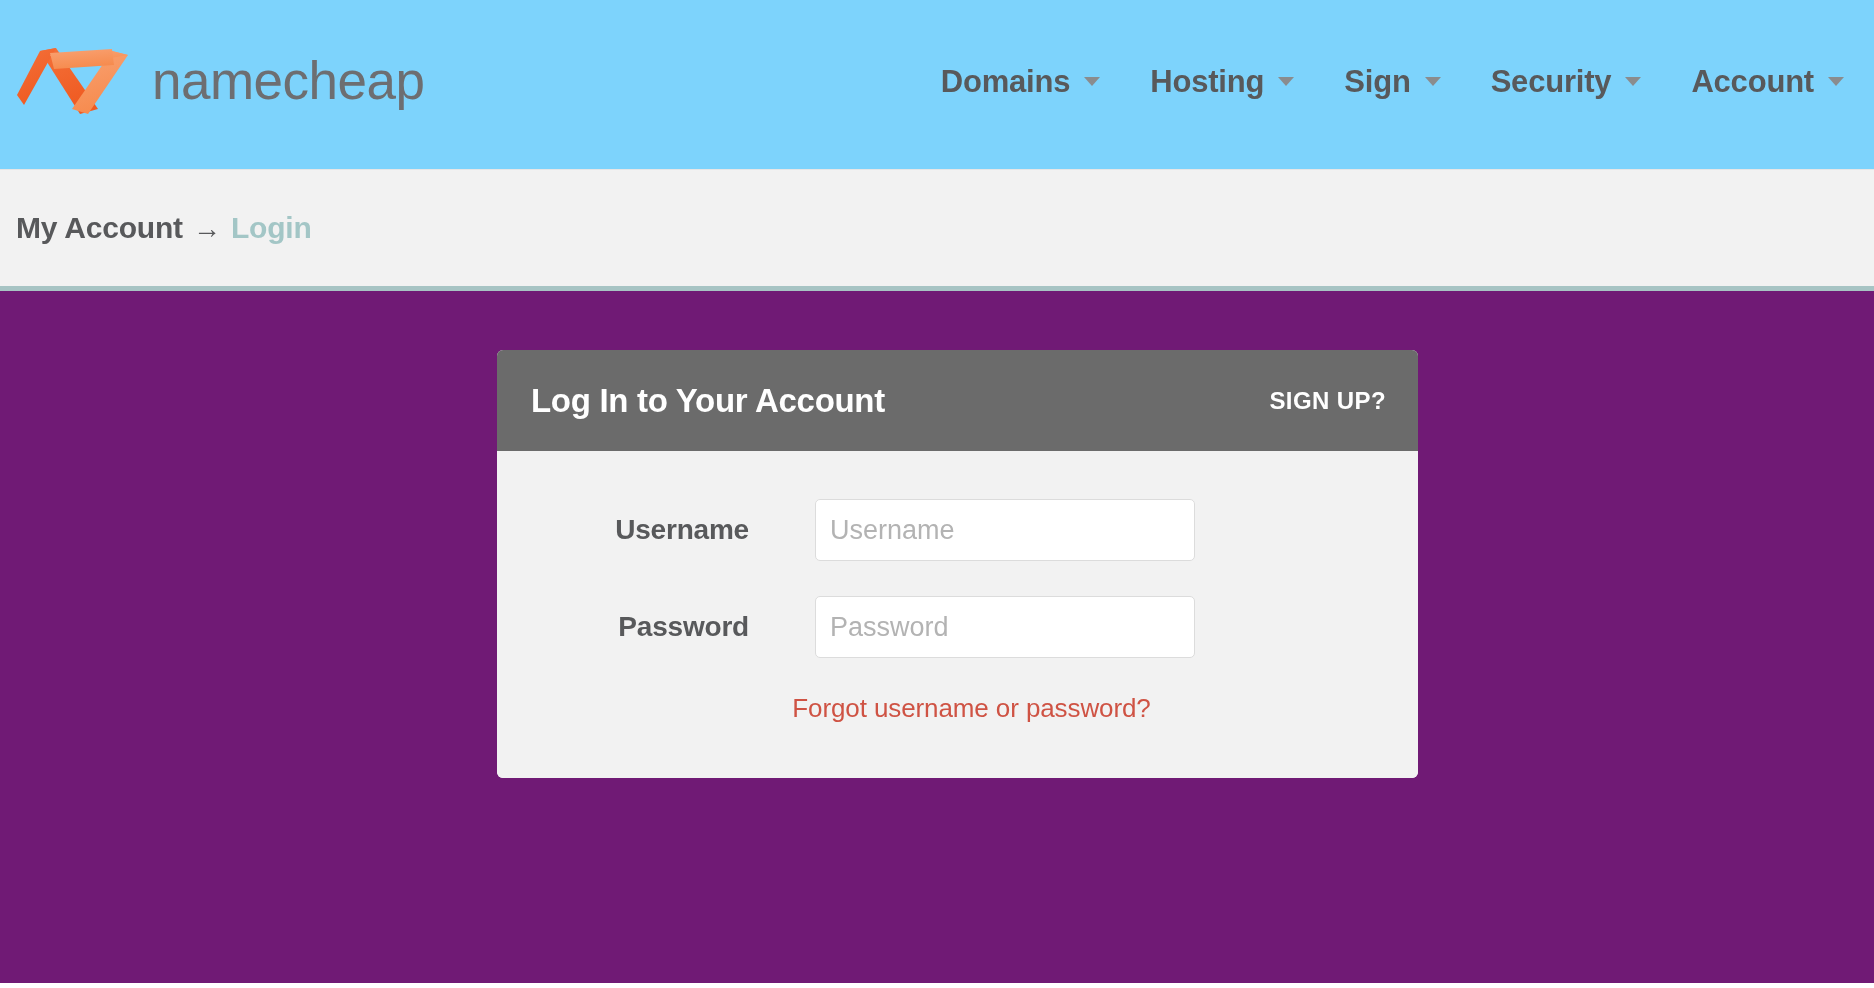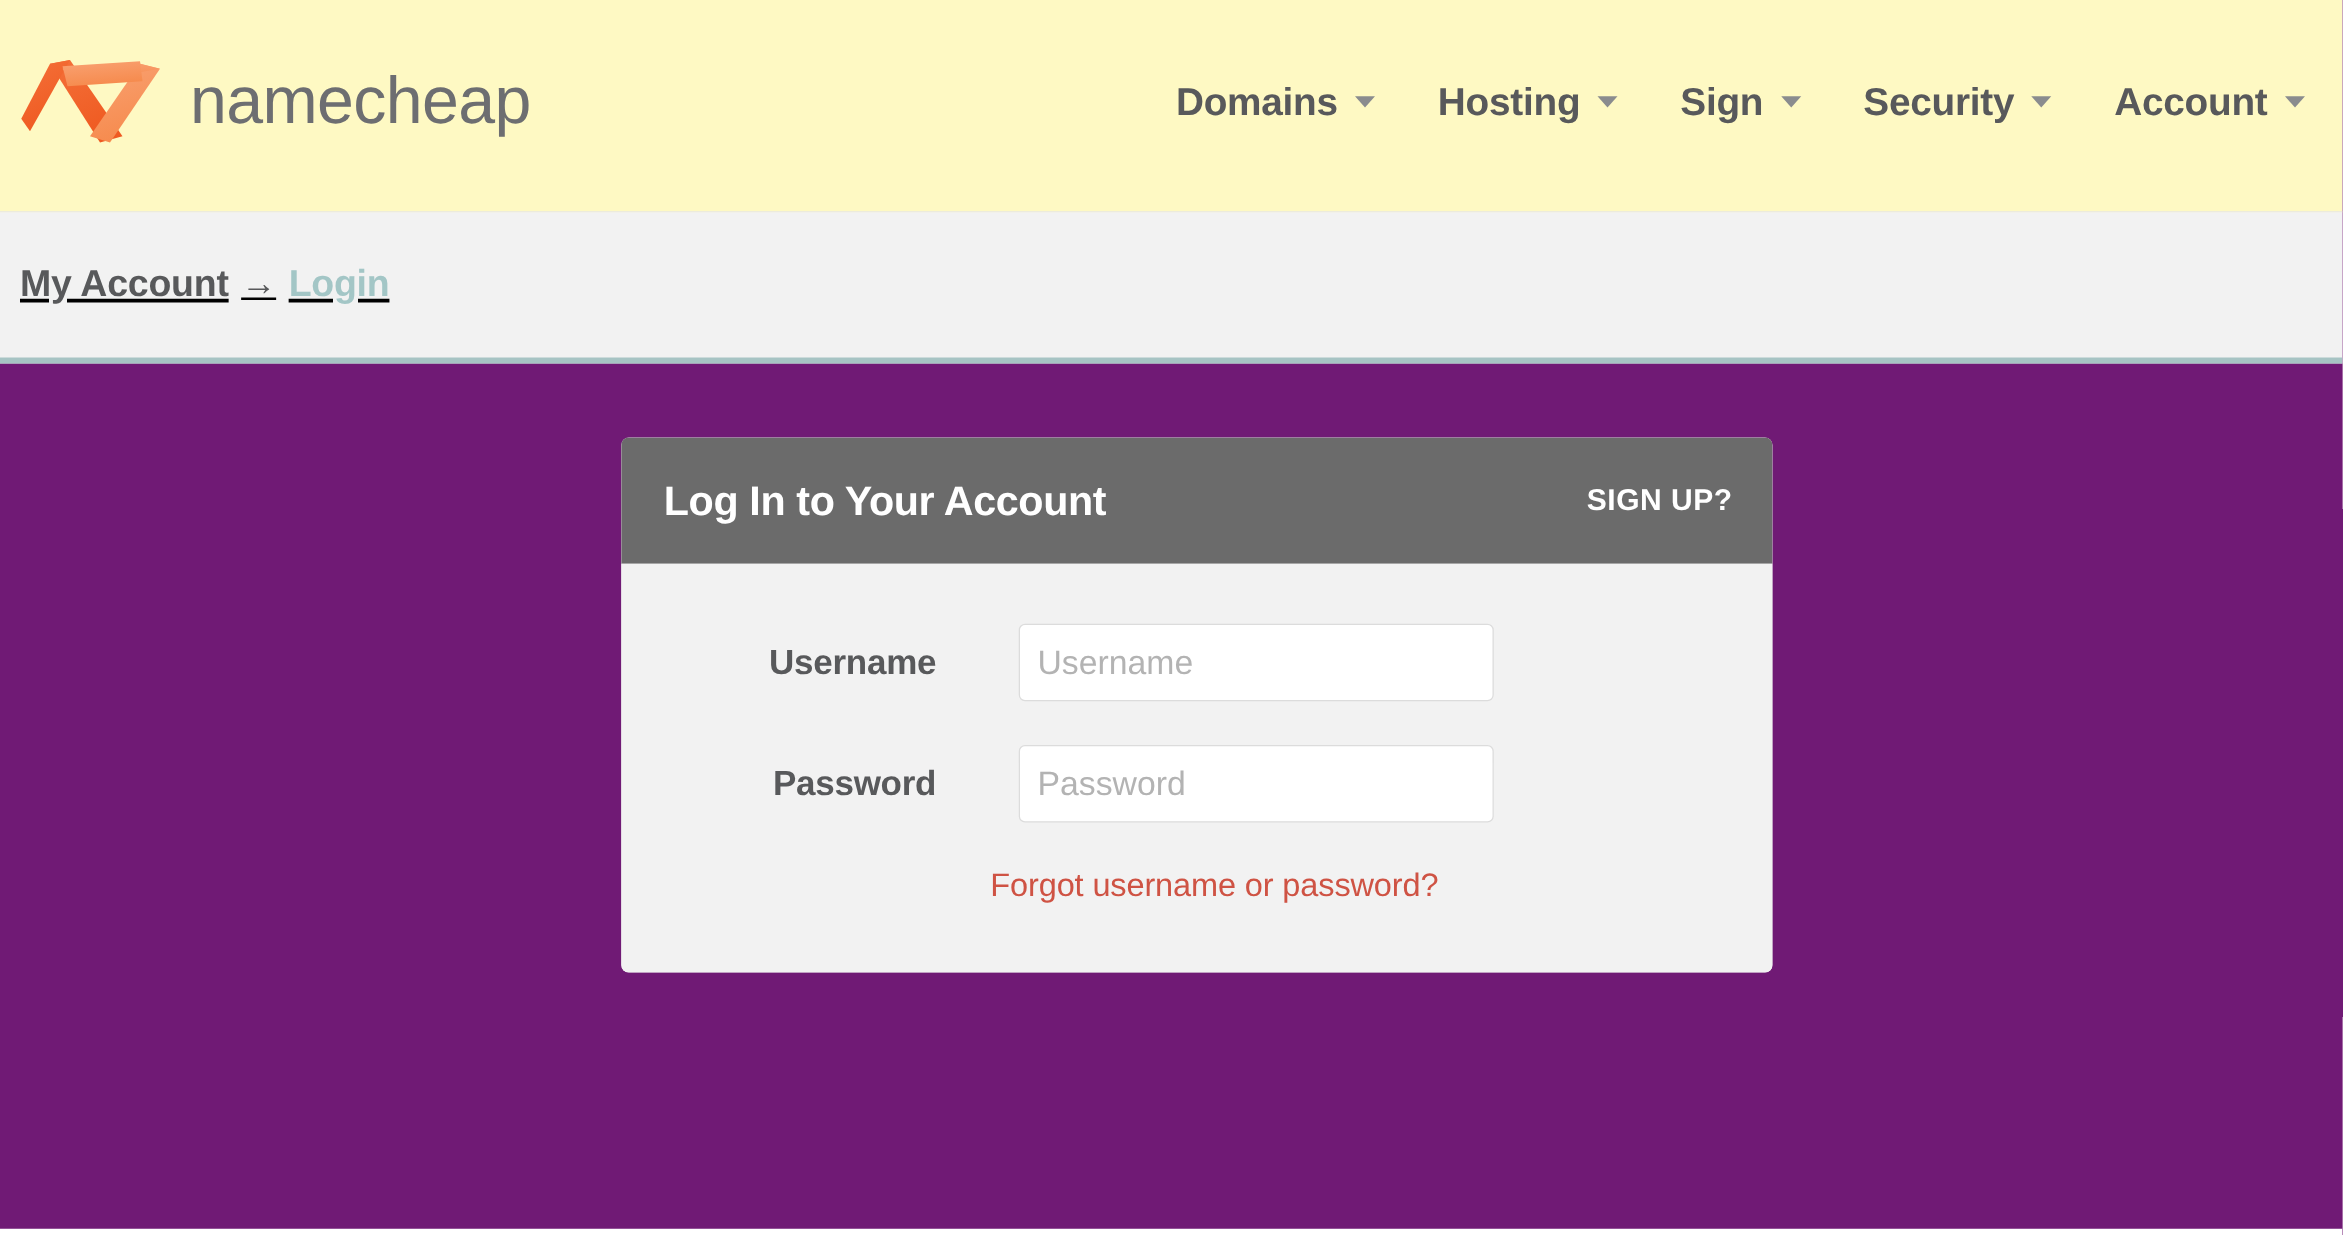--- a/index.html
+++ b/index.html
@@ -12,21 +12,21 @@
     background: #ffffff;
     font-family: "Liberation Sans", sans-serif;
     overflow: hidden;
     -webkit-font-smoothing: antialiased;
   }
 
   
   .topbar {
     position: relative;
     height: 170px;
-    background: #fef9c3;
+    background: #7dd3fc;
     border-bottom: 1px solid #e6e6e6;
     box-sizing: border-box;
     display: flex;
     align-items: center;
     justify-content: space-between;
     padding: 0 20px 0 16px;
   }
   .brand {
     display: flex;
     align-items: center;
@@ -80,24 +80,23 @@
     height: 121px;
     background: #f2f2f2;
     border-bottom: 5px solid #a7c4c4;
     box-sizing: border-box;
     display: flex;
     align-items: center;
     padding-left: 16px;
   }
   .breadcrumb {
     display: flex;
-    align-items: flex-start;
+    align-items: flex-end;
     gap: 10px;
     font-size: 30px;
-    text-decoration: underline;
   }
   .crumb-root {
     color: #58595b;
     font-weight: 700;
     letter-spacing: -0.2px;
     cursor: pointer;
   }
   .crumb-sep {
     color: #58595b;
     font-weight: 400;

